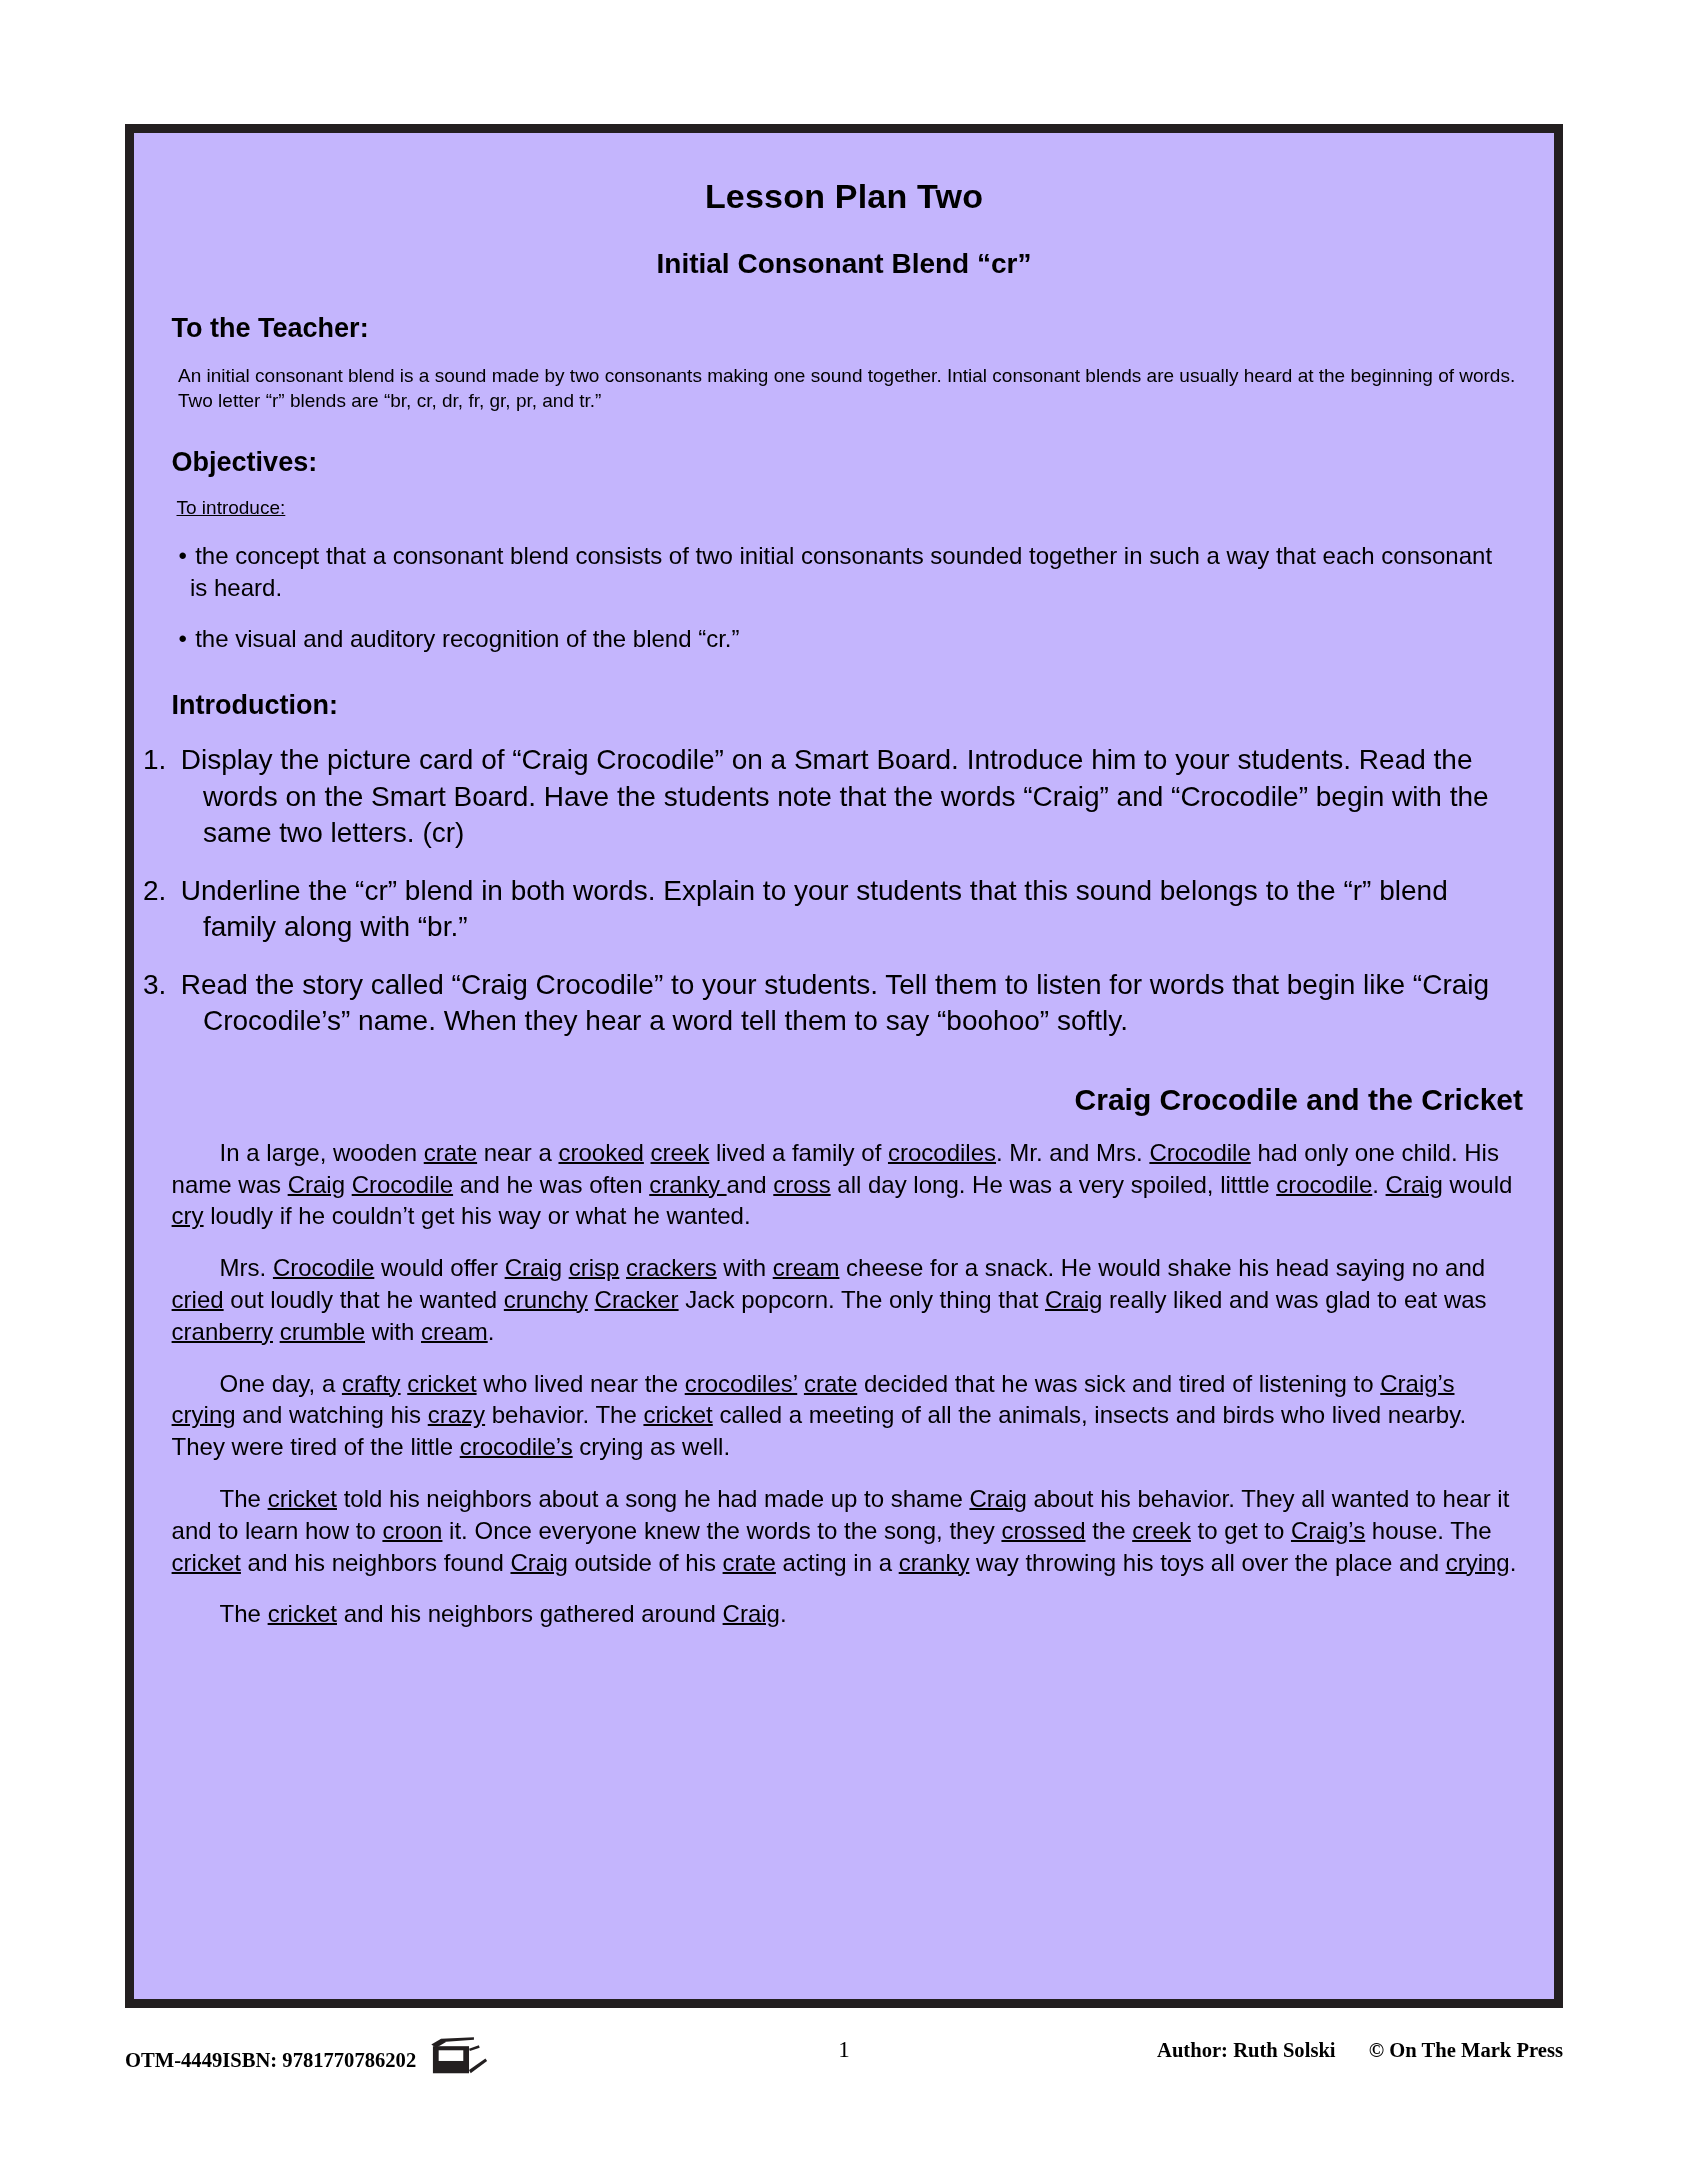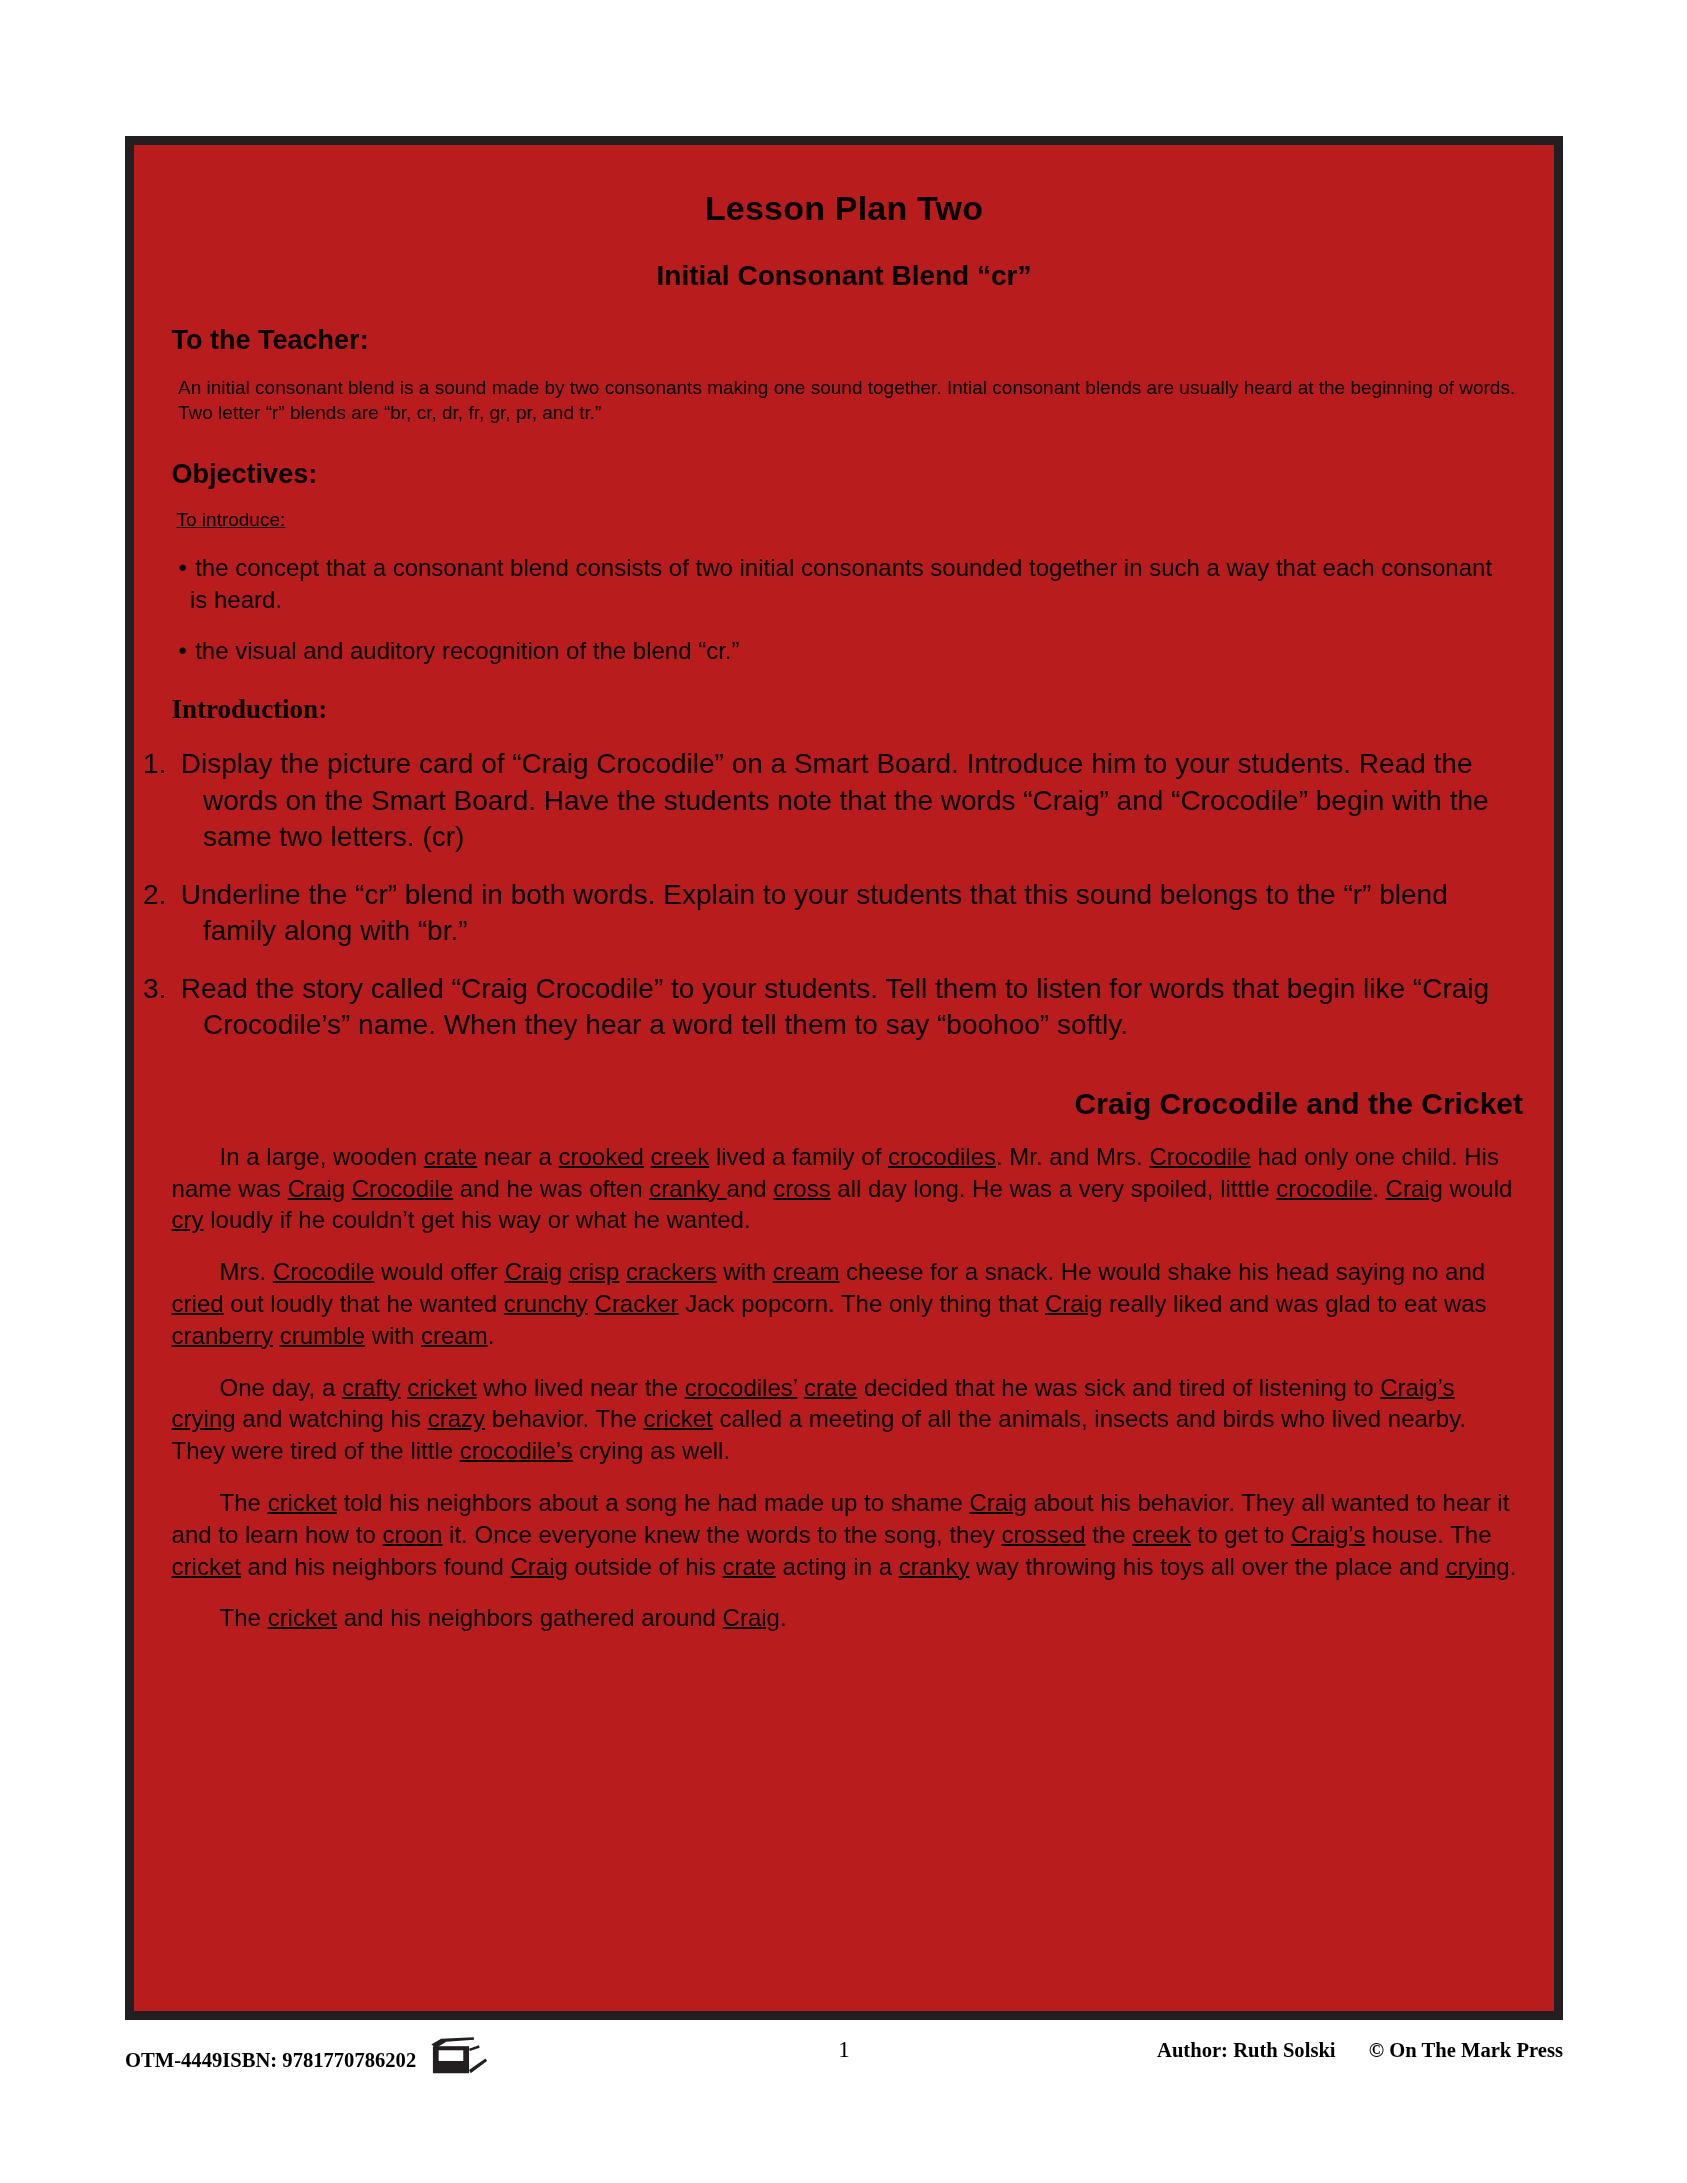--- a/index.html
+++ b/index.html
@@ -13,26 +13,26 @@
     font-family: "Liberation Sans", sans-serif;
     color: #000000;
     position: relative;
     overflow: hidden;
   }
 
   
   #page-frame {
     position: absolute;
     left: 125px;
-    top: 136px;
+    top: 124px;
     width: 1438px;
     height: 1884px;
     border: 9px solid #231f20;
     box-sizing: border-box;
-    background: #b91c1c;
+    background: #c4b5fd;
   }
 
   #page-inner {
     position: absolute;
     left: 0;
     top: 0;
     width: 100%;
     height: 100%;
     box-sizing: border-box;
     padding: 25px 31px 0 31px;
@@ -56,21 +56,21 @@
   }
 
   
   .heading {
     font-weight: bold;
     font-size: 27px;
     margin: 33px 0 0 0;
     padding-left: 6.6px;
     line-height: 1.15;
   }
-  .heading.tight { margin-top: 28px; font-family: Liberation Serif, serif; }
+  .heading.tight { margin-top: 36px; }
 
   
   .para {
     font-size: 19px;
     line-height: 1.30;
     margin: 16.5px 0 0 0;
     padding-left: 11.5px;
     padding-right: 3.3px;
   }
   .para.teacher {

